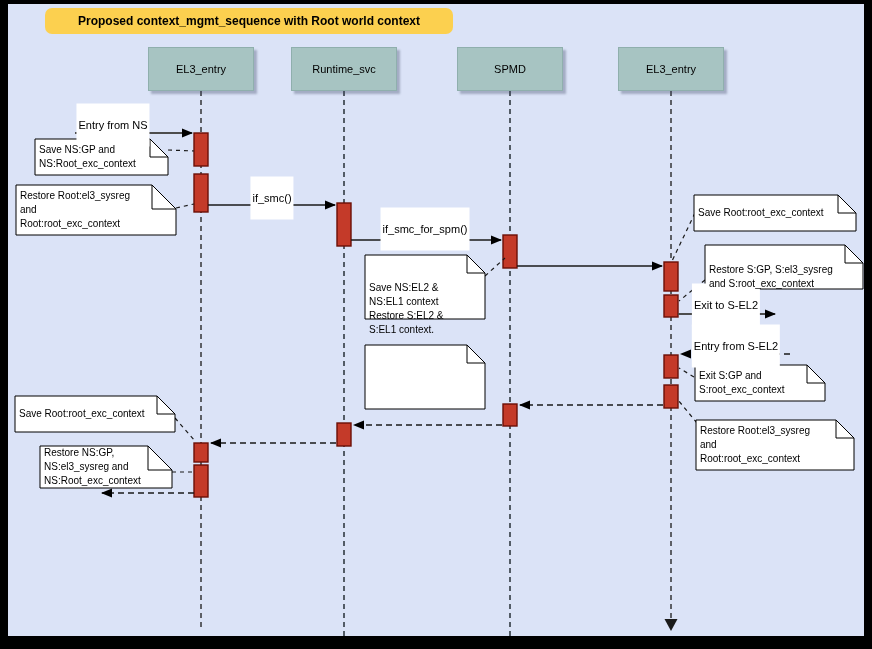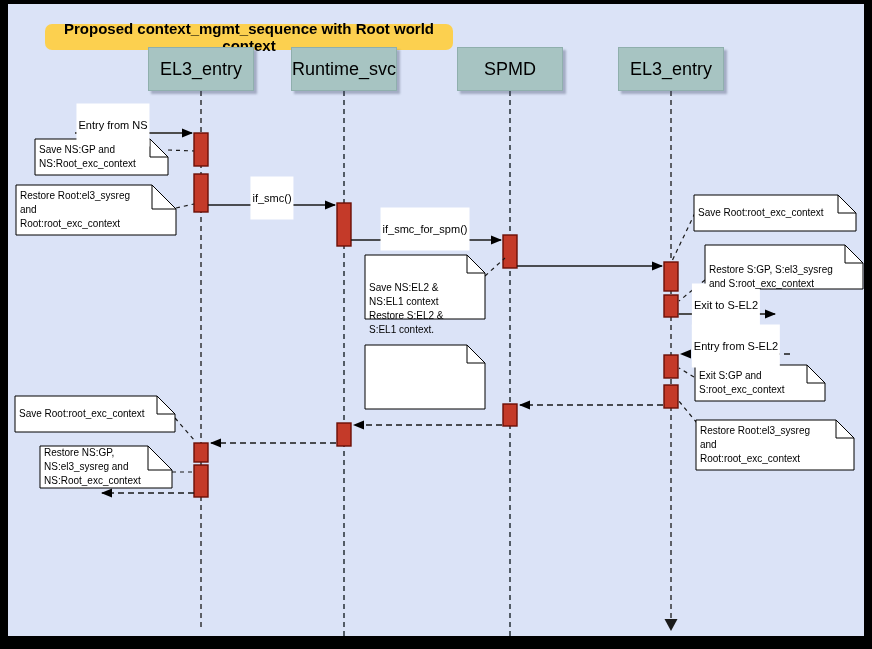--- a/index.html
+++ b/index.html
@@ -29,31 +29,31 @@
 
   .msg { fill:none; stroke:var(--line); stroke-width:1.3; }
   .msg.g { stroke:#4d4d4d; stroke-width:2; }
   .msg.dash { stroke-dasharray:6 4; }
   .conn { fill:none; stroke:var(--line); stroke-width:1.2; stroke-dasharray:4 4; }
 
   .note-shape path.body { fill:var(--note-bg); stroke:#000; stroke-width:1; }
   .note-shape path.fold { fill:none; stroke:#000; stroke-width:1; }
 
   .title {
-    position:absolute; left:37px; top:20px; width:408px; height:26px;
+    position:absolute; left:37px; top:4px; width:408px; height:26px;
     background:var(--title-bg); border-radius:7px;
     display:flex; align-items:center; justify-content:center;
-    font-size:15px; font-weight:bold; color:#000;text-align:center;
+    font-size:12px; font-weight:bold; color:#000;text-align:center;
   }
   .head {
     position:absolute; top:43px; width:106px; height:44px;
     background:var(--head-bg); border:1px solid var(--head-border);
     box-shadow:3px 3px 2px rgba(60,70,100,0.35);
     display:flex; align-items:center; justify-content:center;
-    font-size:18px; color:#000; box-sizing:border-box;
+    font-size:11px; color:#000; box-sizing:border-box;
   }
   .mlabel {
     position:absolute; transform:translate(-50%,-50%);
     background:#ffffff; padding:15px 2px;
     font-size:11px; line-height:13px; color:#000; white-space:nowrap;
   }
   .ntext {
     position:absolute; display:flex; flex-direction:column; justify-content:center;
     font-size:10px; line-height:14px; color:#000;
     white-space:pre-line; overflow:hidden;

